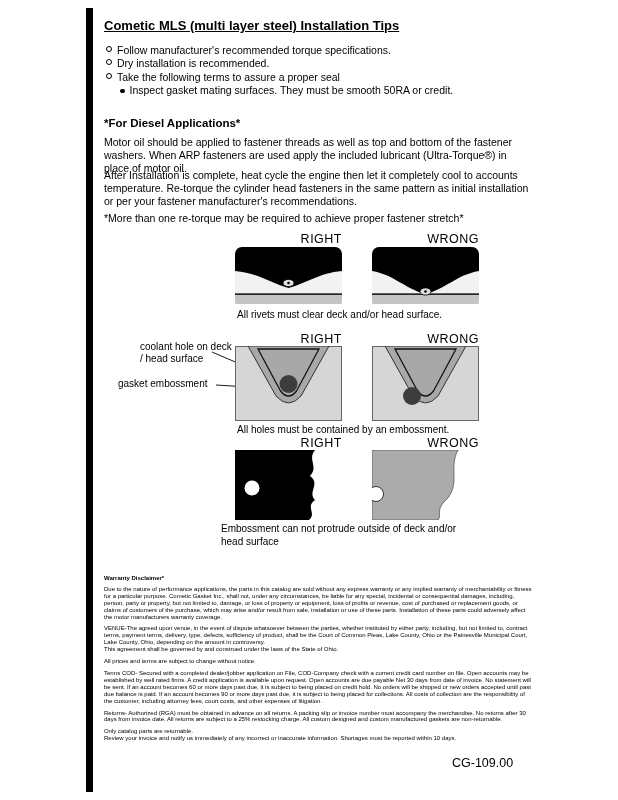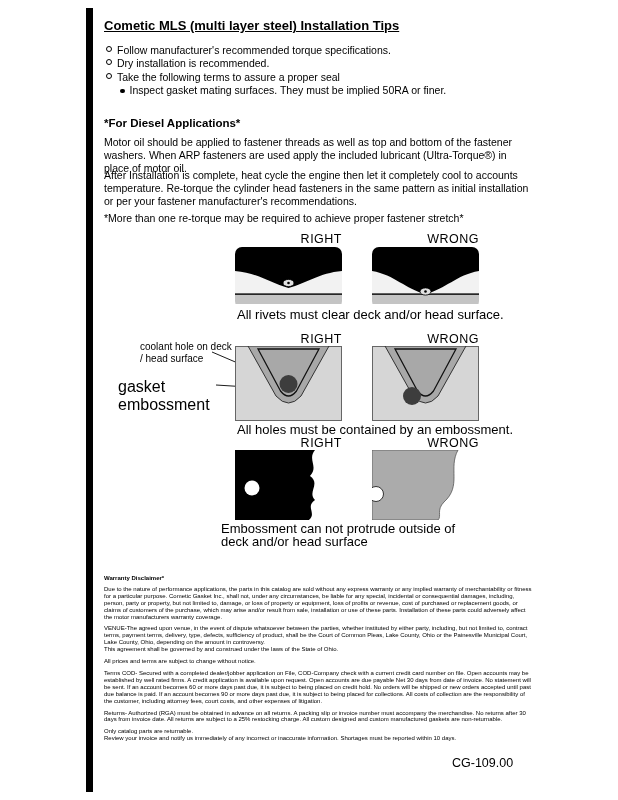--- a/index.html
+++ b/index.html
@@ -24,56 +24,56 @@
 
   .diesel-heading { left:104px; top:117px; font-size:11.5px; font-weight:bold; }
   .para { left:104px; width:427px; font-size:10.5px; line-height:13.2px; }
   .para1 { top:136px; }
   .para2 { top:169px; }
   .para3 { top:212px; }
 
   .dg-header { width:107px; text-align:right; font-size:12.5px; letter-spacing:0.5px; }
   .dg-img { width:107px; overflow:hidden; }
   .r1 { border-radius:7px; }
-  .dg-caption { font-size:13px; line-height:12.5px; }
+  .dg-caption { font-size:10px; line-height:12.5px; }
 
   .h-r1-right { left:235px; top:232px; } .h-r1-wrong { left:372px; top:232px; }
   .i-r1-right { left:235px; top:247px; } .i-r1-wrong { left:372px; top:247px; }
   .cap-r1 { left:237px; top:309px; width:290px; }
 
   .h-r2-right { left:235px; top:332px; } .h-r2-wrong { left:372px; top:332px; }
   .i-r2-right { left:235px; top:346px; } .i-r2-wrong { left:372px; top:346px; }
   .cap-r2 { left:237px; top:424px; width:290px; }
 
   .h-r3-right { left:235px; top:436px; } .h-r3-wrong { left:372px; top:436px; }
   .i-r3-right { left:235px; top:450px; } .i-r3-wrong { left:372px; top:450px; }
   .cap-r3 { left:221px; top:523px; width:245px; }
 
   .lbl-coolant { left:140px; top:341px; width:96px; font-size:10px; line-height:11.5px; }
-  .lbl-emboss { left:118px; top:378px; width:100px; font-size:16px; }
+  .lbl-emboss { left:118px; top:378px; width:100px; font-size:10px; }
   .pointer-lines { left:208px; top:345px; }
 
   .legal { left:104px; top:575px; width:428px; font-size:6px; line-height:6.9px; }
   .legal p { margin:0 0 5px 0; white-space:pre-line; }
   .legal .lg-head { font-weight:bold; margin-bottom:4px; }
 
   .footer-code { left:452px; top:756px; font-size:12.5px; }
 </style>
 </head>
 <body>
 
 <div class="abs left-bar"></div>
 
 <div class="abs page-title">Cometic MLS (multi layer steel) Installation Tips</div>
 
 <div class="abs tips">
   <div class="row"><span class="o-mark"></span><span>Follow manufacturer's recommended torque specifications.</span></div>
   <div class="row"><span class="o-mark"></span><span>Dry installation is recommended.</span></div>
   <div class="row"><span class="o-mark"></span><span>Take the following terms to assure a proper seal</span></div>
-  <div class="row sub"><span class="f-mark"></span><span>Inspect gasket mating surfaces.  They must be implied 50RA or finer.</span></div>
+  <div class="row sub"><span class="f-mark"></span><span>Inspect gasket mating surfaces.  They must be smooth 50RA or credit.</span></div>
 </div>
 
 <div class="abs diesel-heading">*For Diesel Applications*</div>
 <div class="abs para para1">Motor oil should be applied to fastener threads as well as top and bottom of the fastener washers. When ARP fasteners are used apply the included lubricant (Ultra-Torque®) in place of motor oil.</div>
 <div class="abs para para2">After Installation is complete, heat cycle the engine then let it completely cool to accounts temperature. Re-torque the cylinder head fasteners in the same pattern as initial installation or per your fastener manufacturer's recommendations.</div>
 <div class="abs para para3">*More than one re-torque may be required to achieve proper fastener stretch*</div>
 
 <div class="abs dg-header h-r1-right">RIGHT</div>
 <div class="abs dg-header h-r1-wrong">WRONG</div>
 <div class="abs dg-img r1 i-r1-right">

